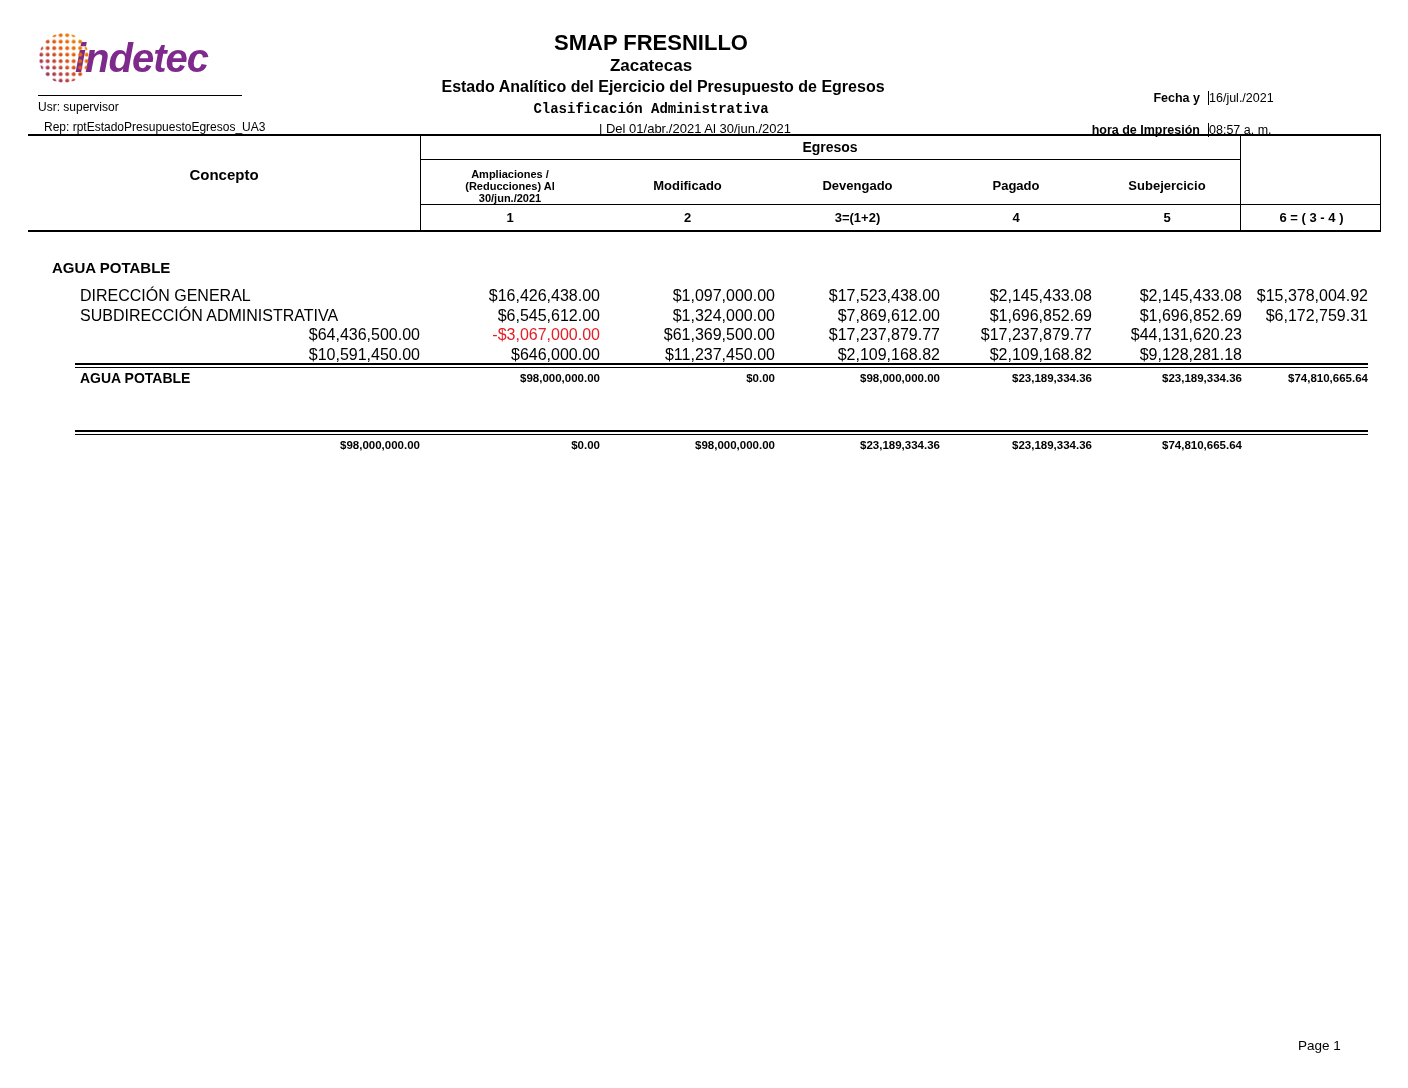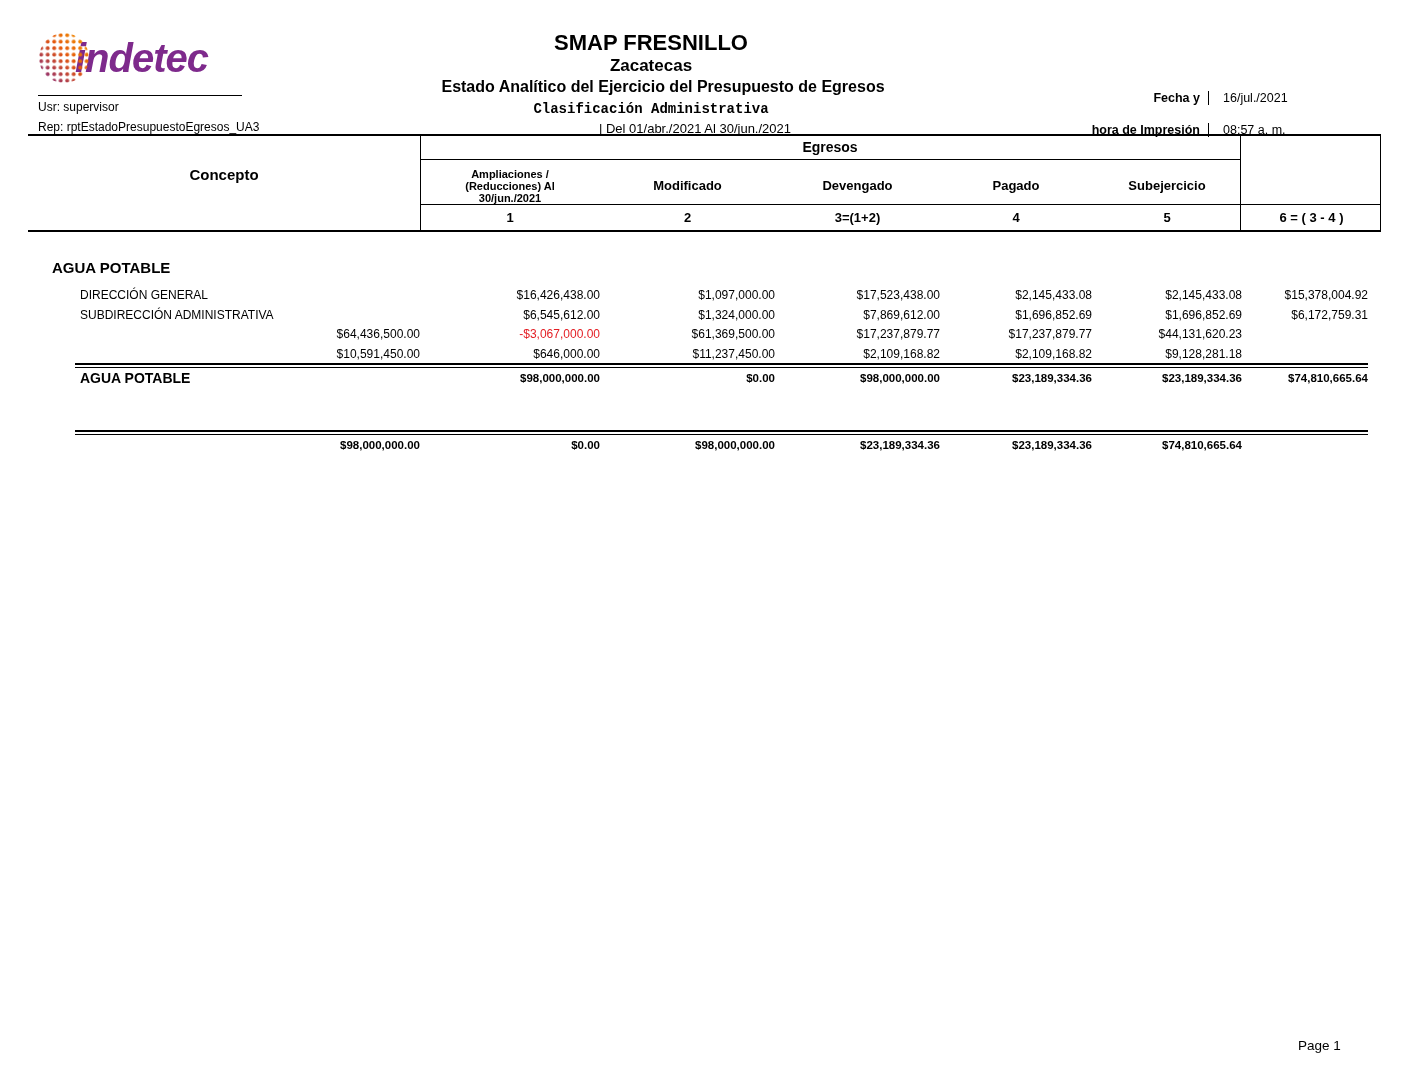--- a/index.html
+++ b/index.html
@@ -16,34 +16,34 @@
   .logo{position:absolute;left:38px;top:28px;display:flex;align-items:center;height:60px;}
   .logo-sphere{position:relative;z-index:2;width:52px;height:52px;}
   .logo-text{
     position:relative;z-index:1;margin-left:-15px;
     font-size:40px;font-weight:bold;font-style:italic;
     color:var(--brand-purple,#7E2A8C);
     letter-spacing:-1px;line-height:52px;
   }
   .logo-rule{position:absolute;left:38px;top:95px;width:204px;height:1px;background:#000;}
   .meta-user{position:absolute;left:38px;top:100px;font-size:12px;}
-  .meta-report{position:absolute;left:38px;top:120px;font-size:12px;}
+  .meta-report{position:absolute;left:44px;top:120px;font-size:12px;}
 
   
   .titles{position:absolute;left:0;top:0;width:1302px;text-align:center;}
   .t-org{position:absolute;left:0;width:100%;top:30px;font-size:22px;font-weight:bold;}
   .t-state{position:absolute;left:0;width:100%;top:56px;font-size:17px;font-weight:bold;}
   .t-title{position:absolute;left:12px;width:100%;top:78px;font-size:16px;font-weight:bold;}
   .t-subtitle{position:absolute;left:0;width:100%;top:101px;font-size:14px;font-weight:bold;font-family:Liberation Mono, monospace;}
   .t-period{position:absolute;left:0;width:100%;top:121px;font-size:13px;padding-left:44px;}
 
   
   .printrow{position:absolute;left:1000px;width:380px;display:flex;font-size:12.5px;}
   .printrow .plabel{width:200px;text-align:right;padding-right:8px;font-weight:bold;}
-  .printrow .pvalue{border-left:1px solid #000;padding-left:14px;}
+  .printrow .pvalue{border-left:1px solid #000;padding-left:0;}
   .printrow.r1{top:91px;}
   .printrow.r2{top:116px;margin-top:7px;}
 
   
   .hline{position:absolute;background:#000;}
   .vline{position:absolute;background:#000;width:1px;}
   .hl-top{left:28px;top:134px;width:1353px;height:2px;}
   .hl-egresos{left:420px;top:159px;width:820px;height:1px;}
   .hl-colheads{left:420px;top:204px;width:961px;height:1px;}
   .hl-bottom{left:28px;top:230px;width:1353px;height:2px;}
@@ -63,21 +63,21 @@
 
   .colnums{position:absolute;left:420px;top:206px;width:961px;display:grid;
     grid-template-columns:180px 175px 165px 152px 150px 139px;}
   .colnums .cn{display:flex;align-items:center;justify-content:center;height:22px;
     font-weight:bold;font-size:13px;}
 
   
   .section-title{position:absolute;left:52px;top:259px;font-size:15px;font-weight:bold;}
   .rows{position:absolute;left:28px;top:286px;width:1340px;}
   .row{display:grid;grid-template-columns:52px 340px 180px 175px 165px 152px 150px 126px;
-    height:19.5px;line-height:19.5px;font-size:12px;}
+    height:19.5px;line-height:19.5px;font-size:16px;}
   .row .concept{overflow:hidden;white-space:nowrap;}
   .row .num{text-align:right;white-space:nowrap;}
   .neg{color:var(--negative-color,#d00000);}
 
   .dbl-line{position:absolute;left:75px;width:1293px;}
   .dbl-line .l1{height:2px;background:#000;}
   .dbl-line .l2{height:1px;background:#000;margin-top:2px;}
   .dl-1{top:363px;}
   .dl-2{top:430px;}
 

